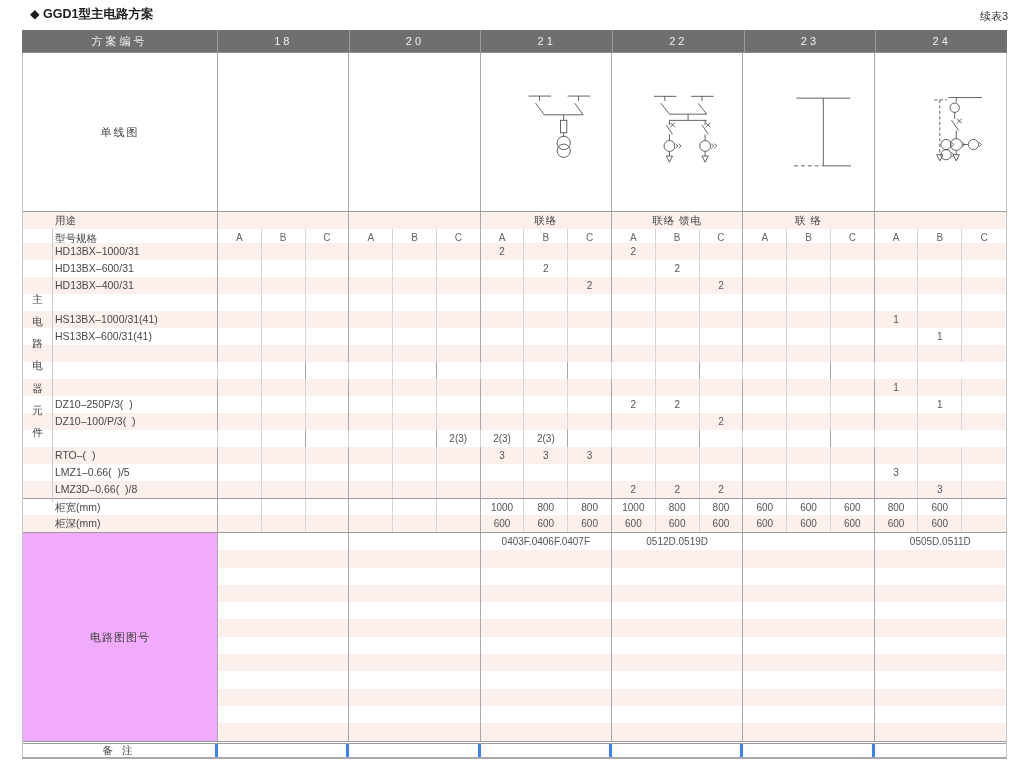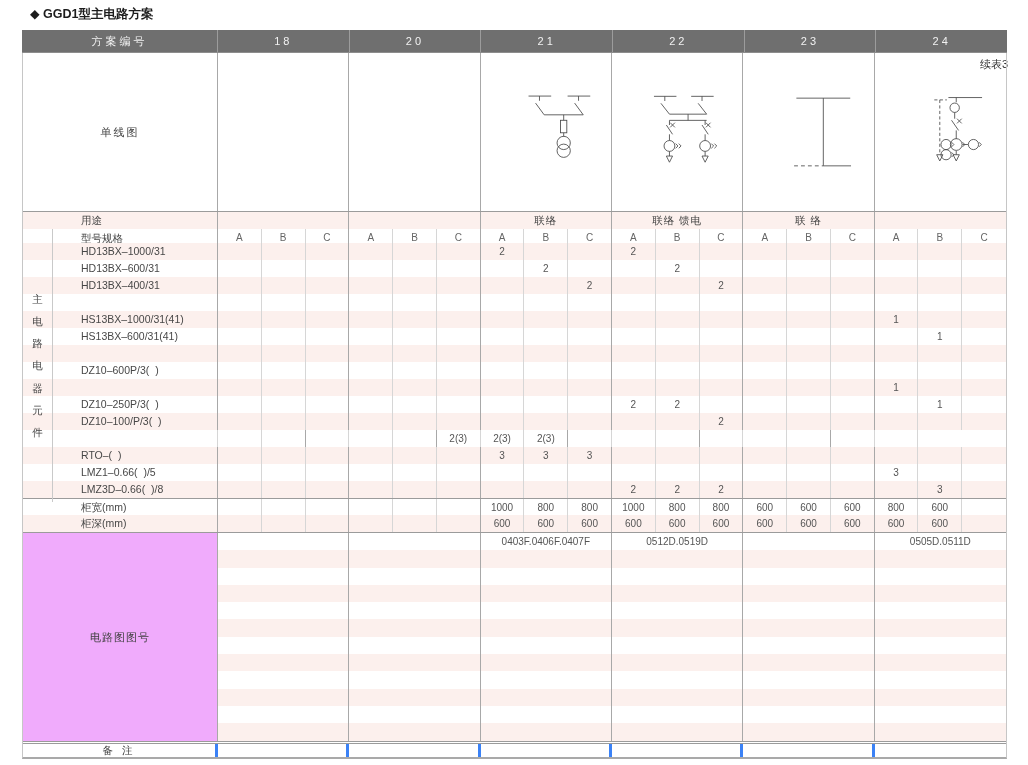--- a/index.html
+++ b/index.html
@@ -1,19 +1,19 @@
 <!DOCTYPE html>
 <html><head>
 <meta charset="utf-8">
 <style>
   html,body{margin:0;padding:0;background:#fff;}
   .page{position:relative;width:1028px;height:765px;background:#fff;overflow:hidden;
         font-family:"Liberation Sans","DejaVu Sans",sans-serif;color:#4a4a4a;}
   .doc-title{position:absolute;left:30px;top:6px;font-size:12.5px;font-weight:bold;color:#1c1c1c;}
-  .cont-label{position:absolute;right:20px;top:9px;font-size:11px;color:#333;margin-top:48px;}
+  .cont-label{position:absolute;right:20px;top:9px;font-size:11px;color:#333;}
   .tbl{position:absolute;left:22px;top:30px;width:985px;}
   .cols6{display:grid;grid-template-columns:195px repeat(6,1fr);}
   .cols18{display:grid;grid-template-columns:195px repeat(18,1fr);}
   
   .hdr{height:22px;background:#6f6f6f;border-bottom:1px solid #8d8d8d;}
   .hdr .hcell{color:#f2f2f2;font-size:11px;line-height:22px;text-align:center;letter-spacing:3px;border-left:1px solid #9c9c9c;}
   .hdr .hcell:first-child{border-left:none;}
   
   .tb{border-left:1px solid #c6c6c6;border-right:1px solid #c6c6c6;border-bottom:2px solid #a9a9a9;}
   
@@ -22,21 +22,21 @@
   .diag>div:last-child{border-right:none;}
   .diag .dlabel{display:flex;align-items:center;justify-content:center;font-size:11px;letter-spacing:2px;color:#3f3f3f;}
   .diag svg{width:100%;height:100%;display:block;}
   
   .mid{border-top:1px solid #9b9b9b;position:relative;}
   .trow{height:17px;}
   .trow.abc{height:14px;}
   .trow.pink{background:#fcf0ed;}
   .trow.size-top{border-top:1px solid #9b9b9b;}
   .trow.h16{height:16px;}
-  .rlabel{font-size:10.5px;line-height:17px;color:#474747;padding-left:58px;white-space:pre;
+  .rlabel{font-size:10.5px;line-height:17px;color:#474747;padding-left:32px;white-space:pre;
           border-right:1px solid #a8a8a8;overflow:hidden;}
   .abc .rlabel{line-height:18px;}
   .vcell{font-size:10px;line-height:17px;text-align:center;color:#555;border-right:1px solid #d6d6d6;overflow:hidden;}
   .abc .vcell{line-height:18px;color:#666;}
   .vcell.s2{border-right:1px solid #a8a8a8;}
   .trow .vcell:last-child{border-right:none;}
   .ucell{font-size:10.5px;line-height:17px;text-align:center;color:#3f3f3f;border-right:1px solid #a8a8a8;letter-spacing:1px;}
   .trow .ucell:last-child{border-right:none;}
   
   .groupcol{position:absolute;left:0;top:17px;width:30px;height:273px;border-right:1px solid #c9c9c9;
@@ -351,21 +351,20 @@
               <div class="vcell s1"></div>
               <div class="vcell s2"></div>
               <div class="vcell s0"></div>
               <div class="vcell s1"></div>
               <div class="vcell s2"></div>
               <div class="vcell s0"></div>
               <div class="vcell s1"></div>
               <div class="vcell s2"></div>
             </div>
             <div class="trow cols18">
-              <div class="rlabel">DZ10–600P/3(  )</div>
               <div class="vcell s0"></div>
               <div class="vcell s1"></div>
               <div class="vcell s2"></div>
               <div class="vcell s0"></div>
               <div class="vcell s1"></div>
               <div class="vcell s2"></div>
               <div class="vcell s0"></div>
               <div class="vcell s1"></div>
               <div class="vcell s2"></div>
               <div class="vcell s0"></div>

